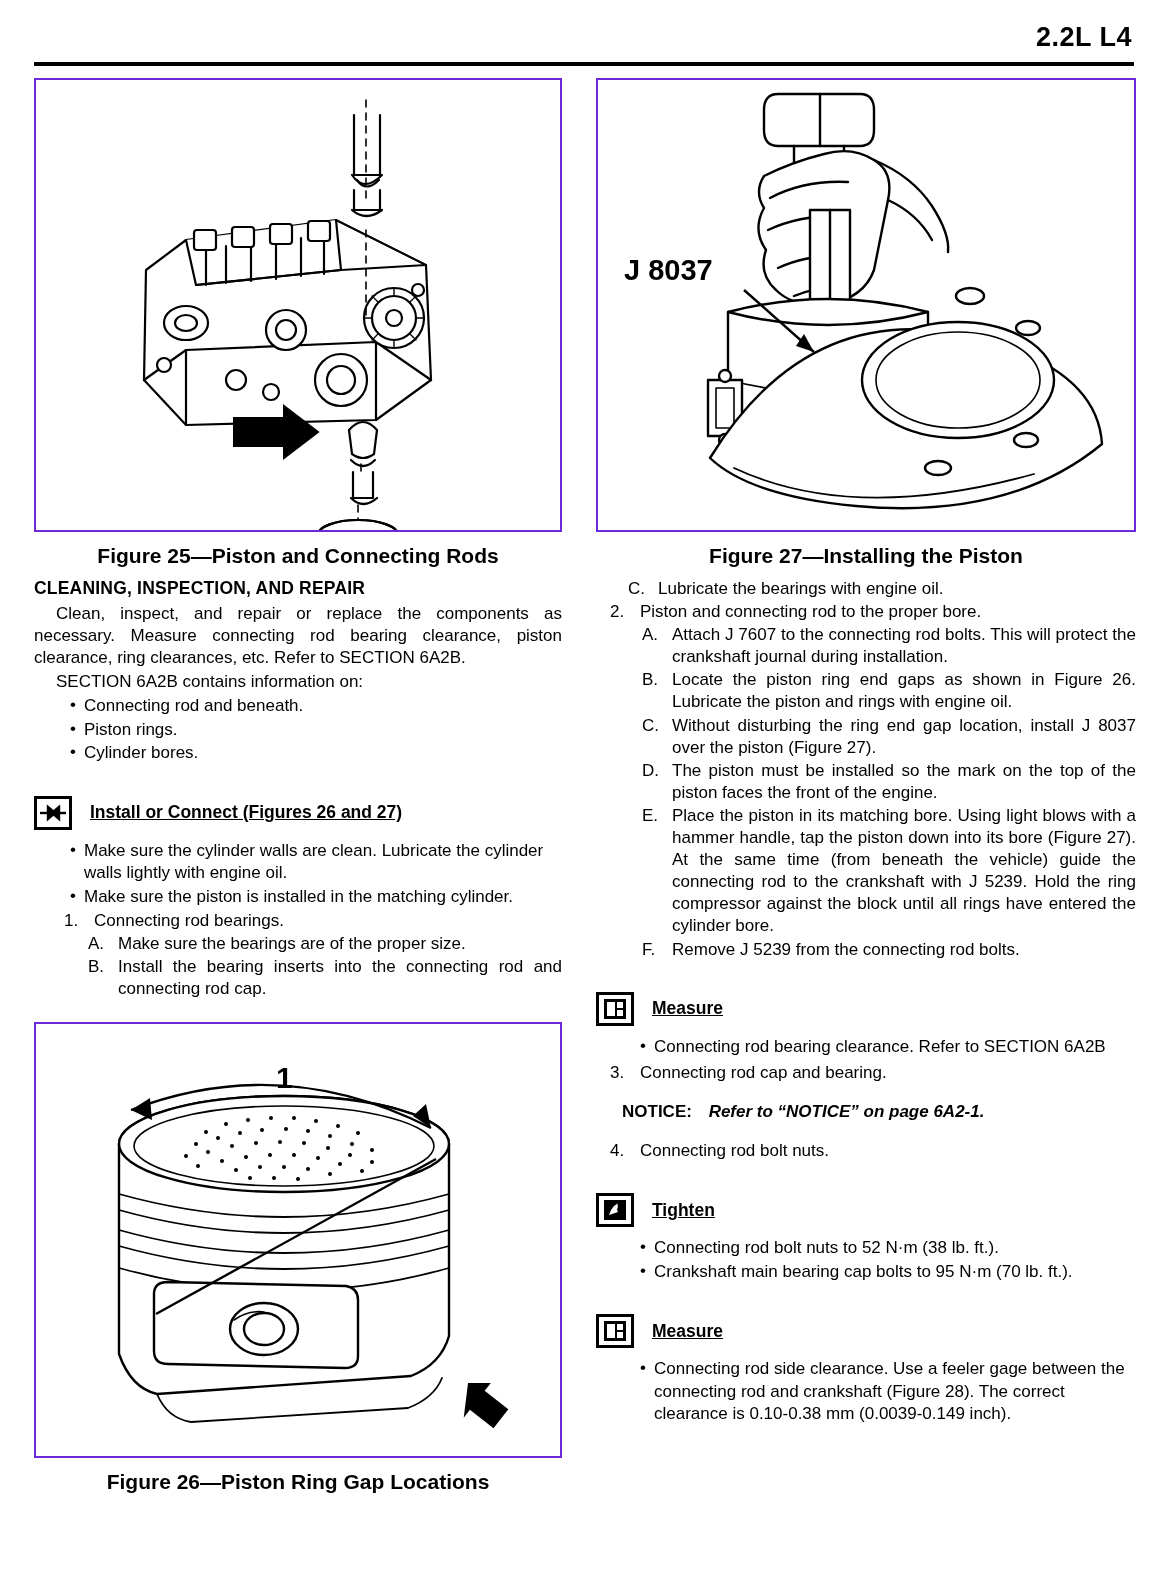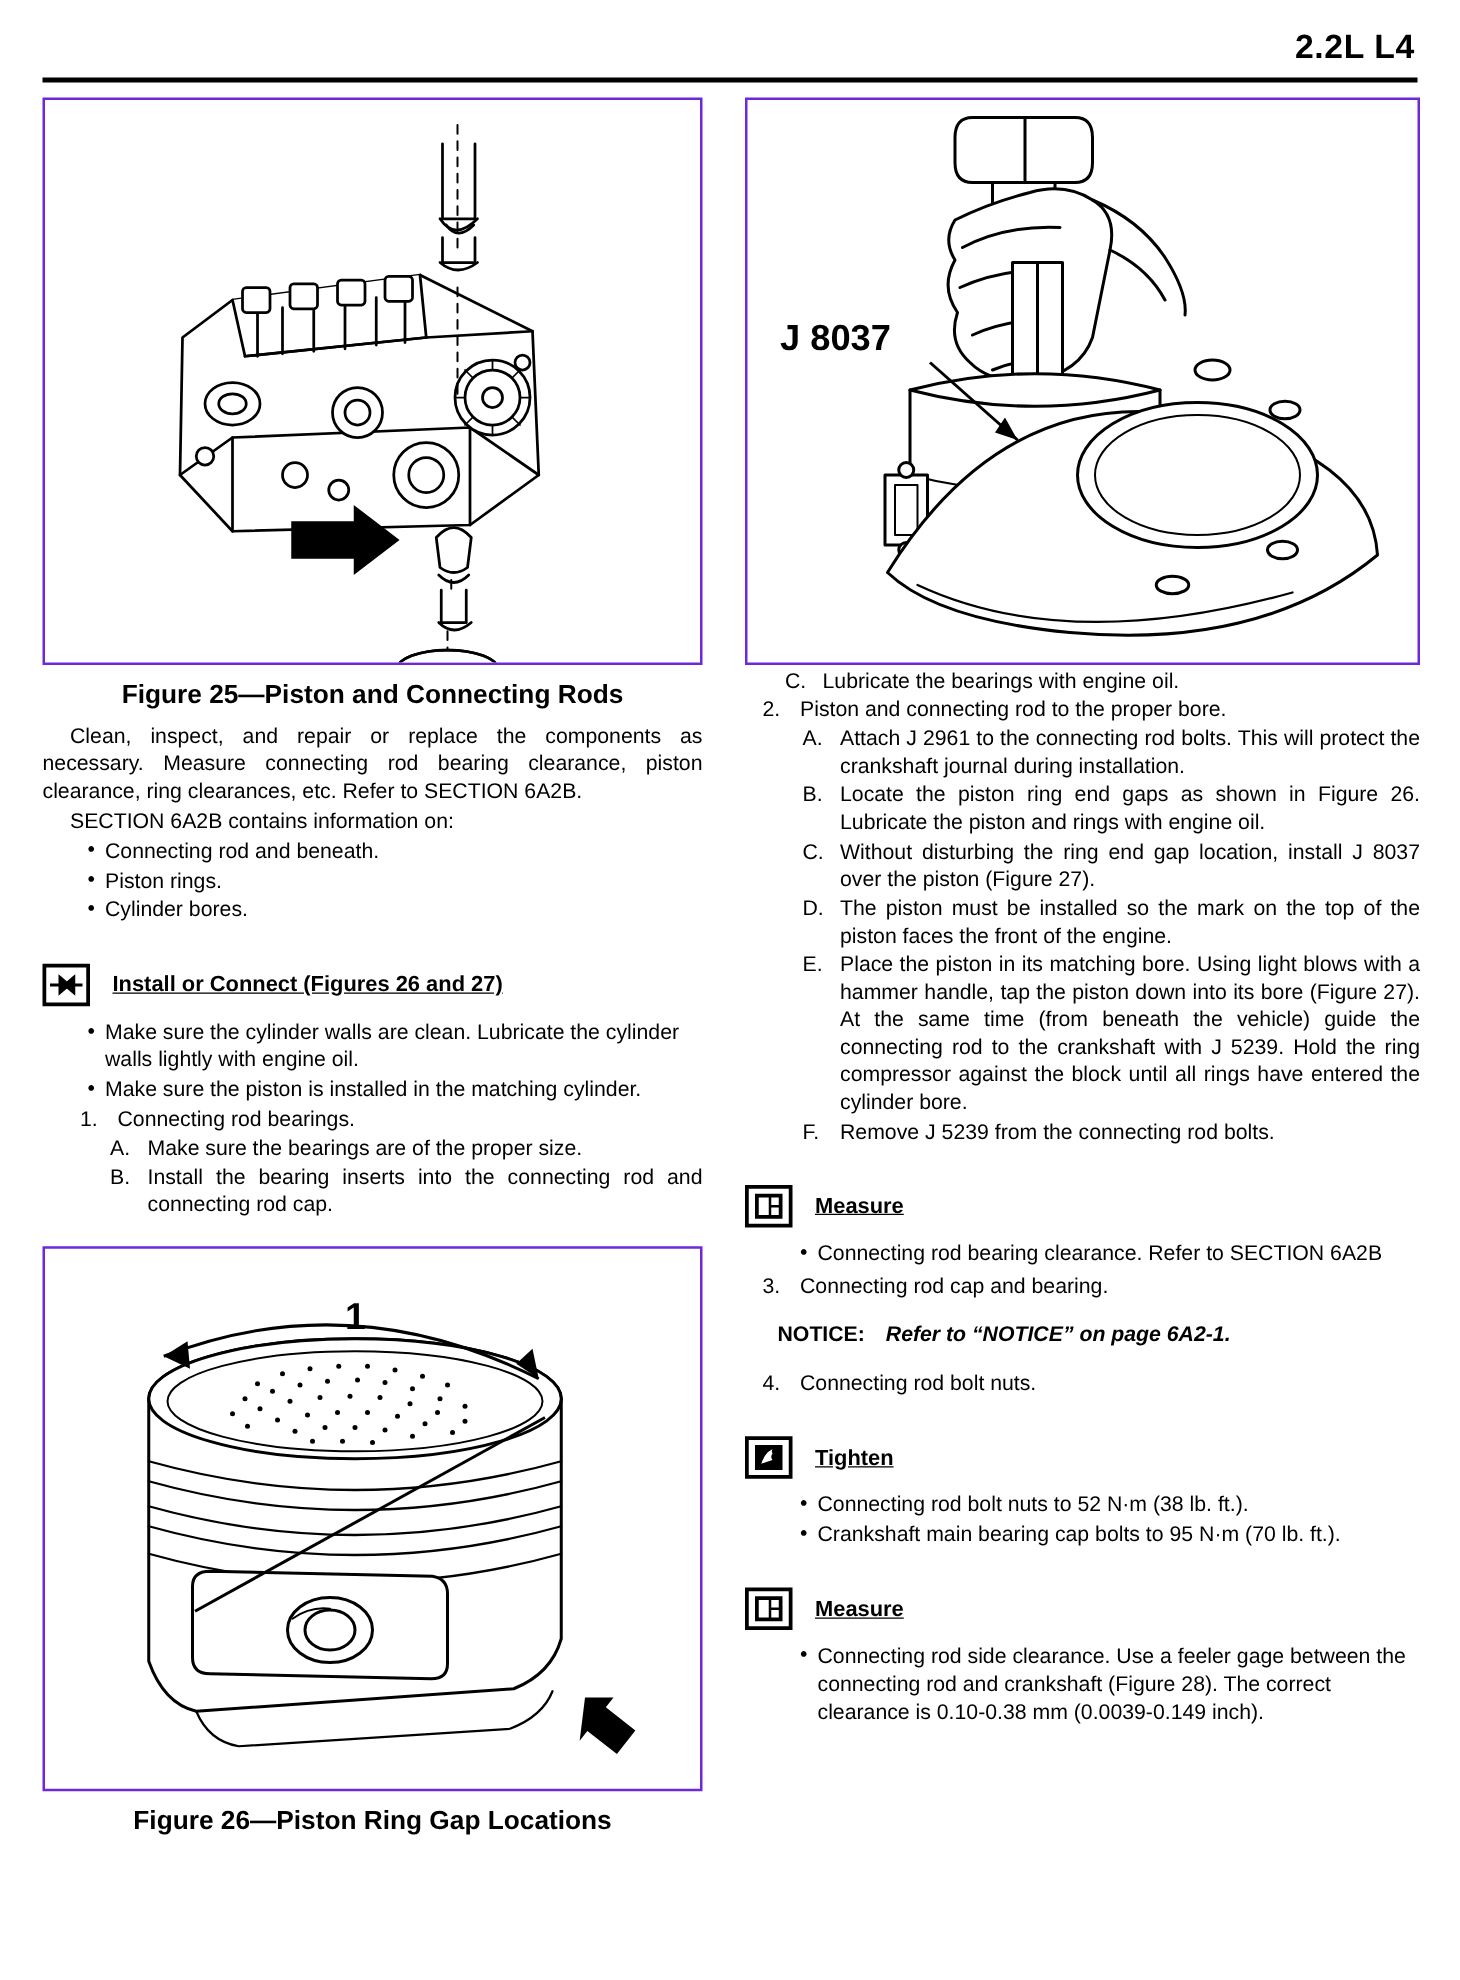--- a/index.html
+++ b/index.html
@@ -237,20 +237,21 @@
           <ellipse cx="322" cy="455" rx="40" ry="15" fill="none"></ellipse>
           <path d="M286 468 q36 18 72 0" stroke-width="1.4"></path>
           <path d="M286 478 q36 18 72 0" stroke-width="1.4"></path>
         </g>
 
         <path d="M198 338 L248 338 L248 326 L282 352 L248 378 L248 366 L198 366 Z" fill="#000" stroke="#000" stroke-width="2"></path>
       </svg>
     </div>
     <div class="figcap">Figure 25—Piston and Connecting Rods</div>
 
+    <h2 class="section-title">CLEANING, INSPECTION, AND REPAIR</h2>
     <p class="body indent">Clean, inspect, and repair or replace the components as necessary. Measure connecting rod bearing clearance, piston clearance, ring clearances, etc. Refer to SECTION 6A2B.</p>
     <p class="body indent">SECTION 6A2B contains information on:</p>
     <ul class="bullets">
       <li>Connecting rod and beneath.</li>
       <li>Piston rings.</li>
       <li>Cylinder bores.</li>
     </ul>
 
     <div class="op-head">
       <span class="op-icon">
@@ -414,36 +415,37 @@
           <ellipse cx="428" cy="360" rx="12" ry="7" fill="#fff"></ellipse>
           <ellipse cx="340" cy="388" rx="13" ry="7" fill="#fff"></ellipse>
           <path d="M136 388 q120 56 300 6" stroke-width="1.8"></path>
         </g>
 
         <line x1="146" y1="210" x2="216" y2="272" stroke="#000" stroke-width="2.4"></line>
         <polygon points="216,272 198,266 206,254" fill="#000"></polygon>
         <text x="26" y="200" font-family="Liberation Sans, sans-serif" font-size="29" font-weight="bold">J 8037</text>
       </svg>
     </div>
+    <div class="figcap">Figure 27—Installing the Piston</div>
 
     <ol class="alphalist" style="padding-left:32px;margin-top:2px;">
       <li>
         <span class="marker">C.</span><span>Lubricate the bearings with engine oil.</span>
       </li>
     </ol>
 
     <ol class="numlist" style="padding-left:14px;">
       <li>
         <span class="marker">2.</span><span>Piston and connecting rod to the proper bore.</span>
       </li>
     </ol>
 
     <ol class="alphalist" style="padding-left:46px;">
       <li>
-        <span class="marker">A.</span><span>Attach J 2961 to the connecting rod bolts. This will protect the crankshaft journal during installation.</span>
+        <span class="marker">A.</span><span>Attach J 7607 to the connecting rod bolts. This will protect the crankshaft journal during installation.</span>
       </li>
       <li>
         <span class="marker">B.</span><span>Locate the piston ring end gaps as shown in Figure 26. Lubricate the piston and rings with engine oil.</span>
       </li>
       <li>
         <span class="marker">C.</span><span>Without disturbing the ring end gap location, install J 8037 over the piston (Figure 27).</span>
       </li>
       <li>
         <span class="marker">D.</span><span>The piston must be installed so the mark on the top of the piston faces the front of the engine.</span>
       </li>

